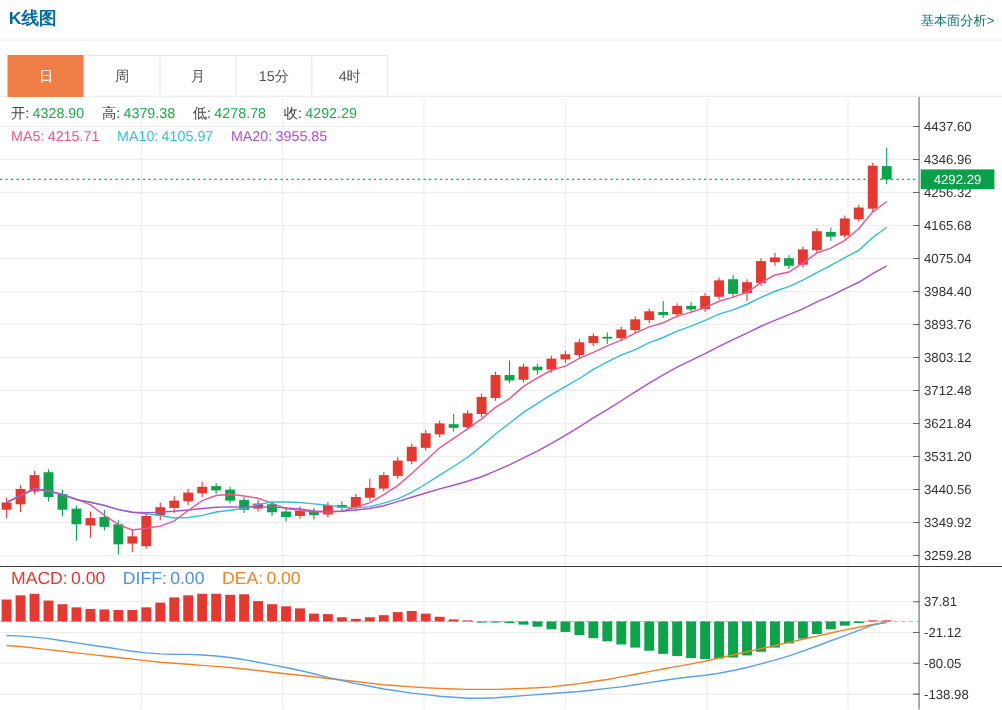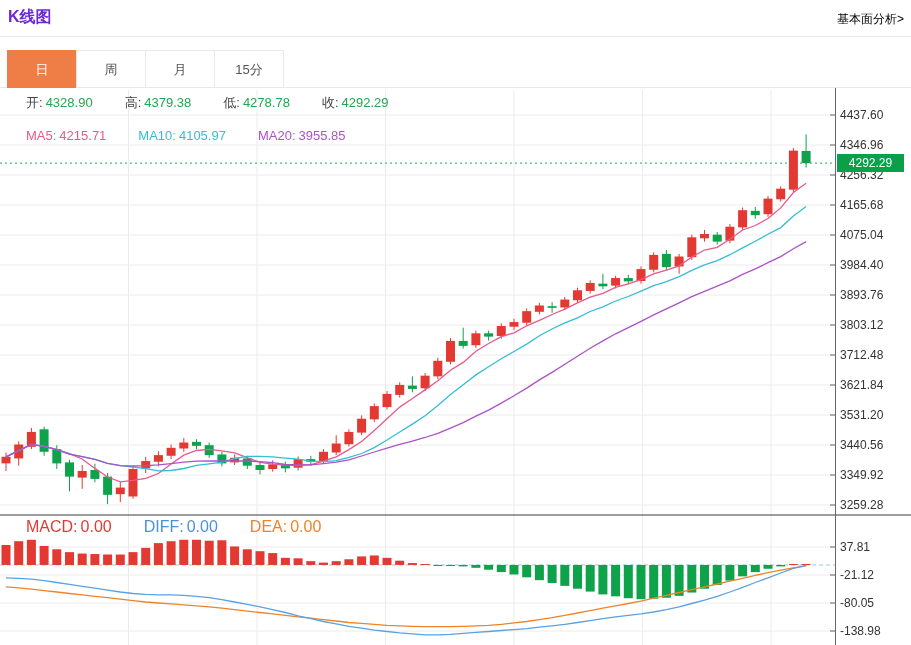--- a/index.html
+++ b/index.html
@@ -1,49 +1,50 @@
 <!DOCTYPE html>
 <html><head>
 <meta charset="utf-8">
 <style>
   html,body{margin:0;padding:0;background:#fff;}
   body{position:relative;width:911px;height:645px;overflow:hidden;
        font-family:"Liberation Sans","DejaVu Sans",sans-serif;color:#333;}
-  .title{position:absolute;top:7px;left:8px;font-size:16px;font-weight:bold;color:#6d28d9;}
-  .hlink{position:absolute;top:11px;right:7px;font-size:12px;color:#000000;cursor:pointer;}
+  .title{position:absolute;top:7px;left:8px;font-size:16px;font-weight:bold;color:#0369a1;}
+  .hlink{position:absolute;top:11px;right:7px;font-size:12px;color:#0f766e;cursor:pointer;}
   .divider{position:absolute;top:36px;left:0;width:911px;height:1px;background:#e8e8e8;}
   .tabs{position:absolute;top:50px;left:8px;display:flex;z-index:3;}
   .tab{width:70px;height:38px;line-height:38px;text-align:center;font-size:13px;color:#555;
        background:#fff;border:1px solid #e9e9e9;margin-left:-1px;box-sizing:border-box;cursor:pointer;}
   .tab.active{background:#ee7e46;border-color:#ee7e46;color:#fff;}
   .tabline{position:absolute;top:87px;left:0;width:911px;height:1px;background:#e9e9e9;z-index:1;}
   #chart{position:absolute;top:88px;left:0;z-index:2;}
   #chart text{font-family:"Liberation Sans","DejaVu Sans",sans-serif;}
   .row{position:absolute;left:10px;font-size:13px;white-space:nowrap;z-index:4;}
   .row span{margin-right:3px;}
-  .row .pair{margin-right:13px;margin-left:16px;}
+  .row .pair{margin-right:13px;}
   .lbl{color:#444;}
   #ohlc-row{top:94px;}
-  #ma-row{top:128px;}
+  #ma-row{top:116px;}
   #macd-row{top:518px;font-size:16px;}
   .price-label{position:absolute;left:837px;width:67px;height:18px;line-height:18px;
        text-align:center;font-size:12px;color:#fff;z-index:5;}
 </style>
 </head>
 <body>
 
 <div class="title">K线图</div>
 <div class="hlink">基本面分析&gt;</div>
 <div class="divider"></div>
 
 <div class="tabs" id="tabs">
     <div class="tab active">日</div>
     <div class="tab">周</div>
     <div class="tab">月</div>
     <div class="tab">15分</div>
+    <div class="tab">4时</div>
   </div>
 <div class="tabline"></div>
 
 <svg id="chart" width="911" height="557">
     <line x1="0" x2="835" y1="27" y2="27" stroke="#ececec"></line>
     <line x1="830" x2="836" y1="27" y2="27" stroke="#666666"></line>
     <text x="840" y="31" font-size="12" fill="#333">4437.60</text>
     <line x1="0" x2="835" y1="57" y2="57" stroke="#ececec"></line>
     <line x1="830" x2="836" y1="57" y2="57" stroke="#666666"></line>
     <text x="840" y="61" font-size="12" fill="#333">4346.96</text>

